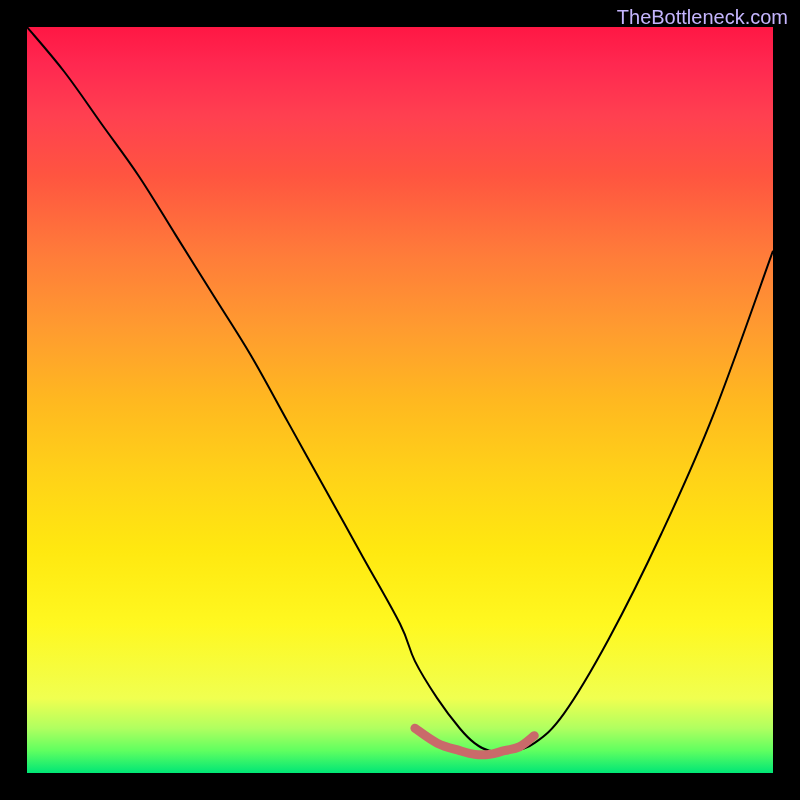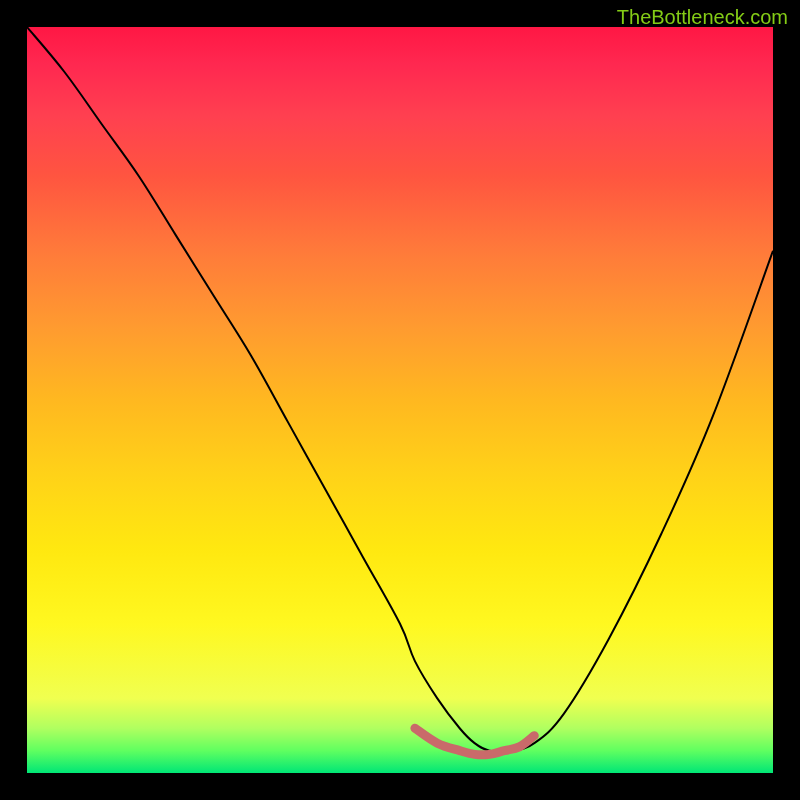--- a/index.html
+++ b/index.html
@@ -7,21 +7,21 @@
     width: 800px;
     height: 800px;
     background: #000;
     position: relative;
     font-family: Arial, sans-serif;
   }
   .watermark {
     position: absolute;
     top: 6px;
     right: 12px;
-    color: #84cc16;
+    color: #c4b5fd;
     font-size: 20px;
     font-weight: 500;
     z-index: 10;
   }
   .plot-area {
     position: absolute;
     left: 27px;
     top: 27px;
     width: 746px;
     height: 746px;

